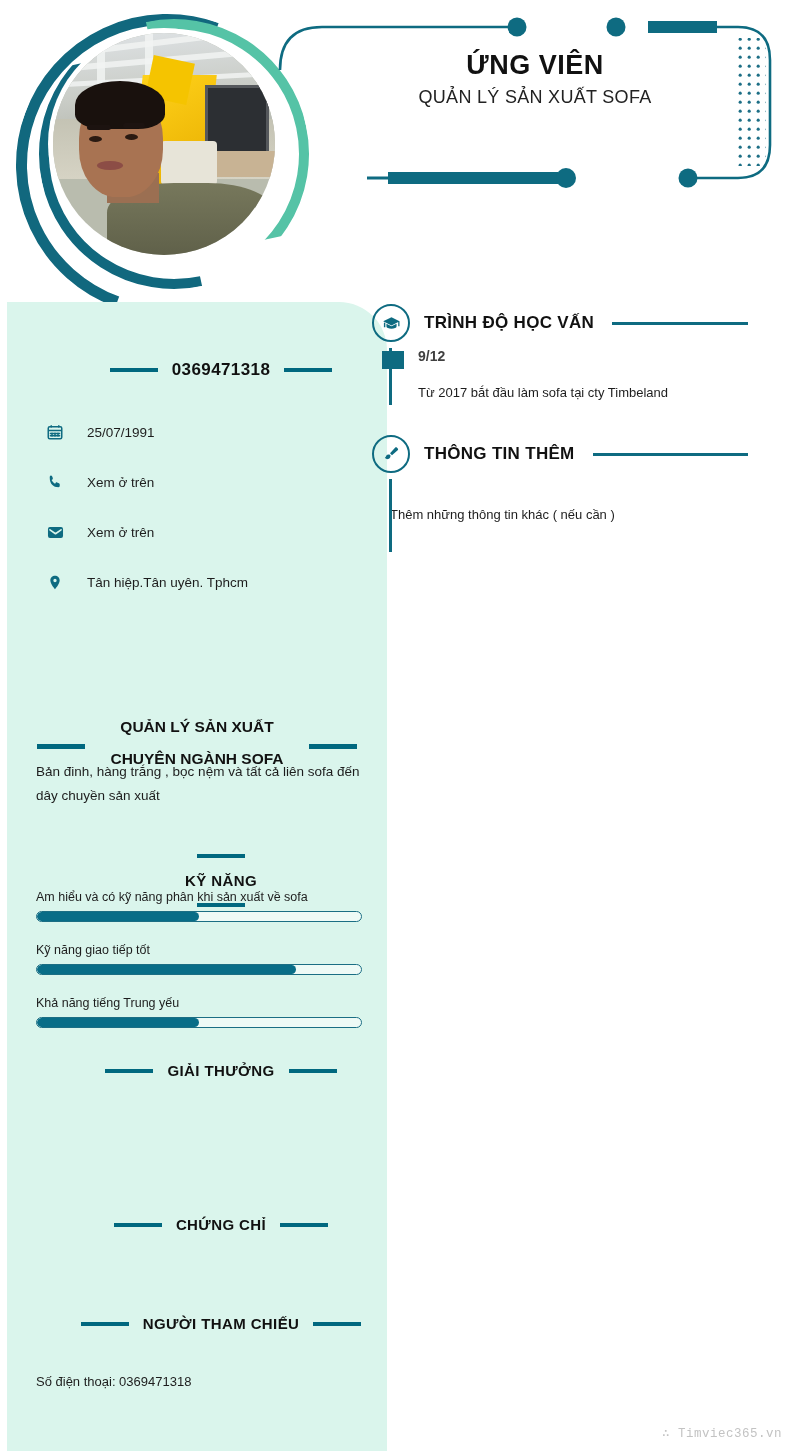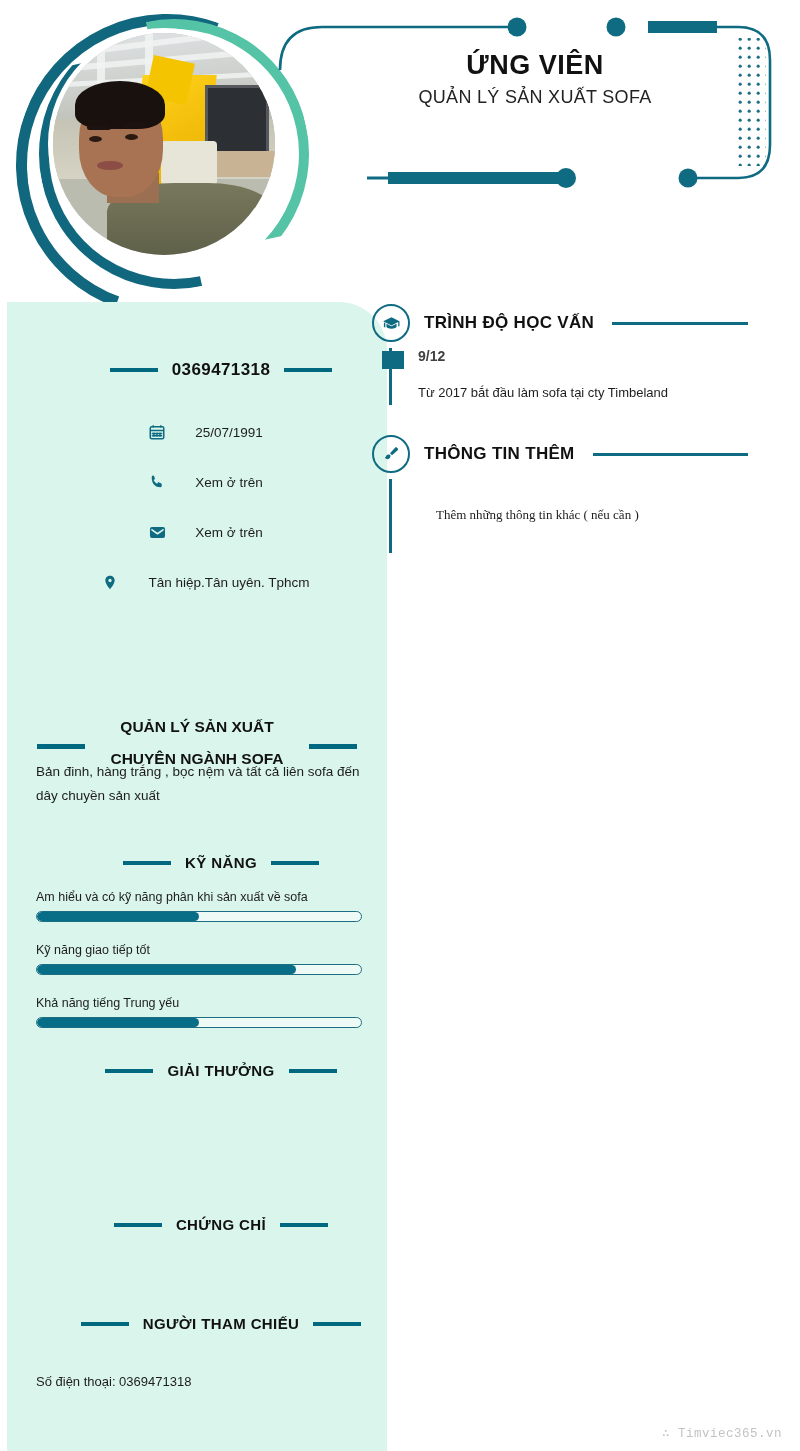--- a/index.html
+++ b/index.html
@@ -90,33 +90,33 @@
     display:flex;align-items:center;justify-content:center;gap:14px;
     margin:0 24px;
   }
   .sec-head .bar{height:4px;width:48px;background:#00687f;flex:0 0 auto;}
   .sec-head .txt{font-size:15px;font-weight:bold;letter-spacing:.4px;color:#111;text-align:center;white-space:nowrap;}
 
   .phone-head{position:absolute;left:0;top:58px;width:380px;}
   .phone-head .txt{font-size:17px;}
 
   .contact-list{position:absolute;left:38px;top:105px;width:320px;}
-  .contact-row{display:flex;align-items:center;gap:28px;height:50px;justify-content:center;}
+  .contact-row{display:flex;align-items:center;gap:22px;height:50px;}
   .contact-row .ic{width:20px;height:20px;flex:0 0 auto;display:flex;align-items:center;justify-content:center;}
   .contact-row .tx{font-size:13.5px;color:#1d1d1d;}
 
   .obj-head{position:absolute;left:0;top:392px;width:380px;}
   .obj-head-inner{position:relative;margin-top:24px;}
   .obj-title-1{font-size:15.5px;font-weight:bold;text-align:center;color:#111;}
   .obj-title-2{font-size:15.5px;font-weight:bold;text-align:center;color:#111;margin-top:14px;}
   .obj-bar-l{position:absolute;left:30px;top:26px;width:48px;height:5px;background:#00687f;}
   .obj-bar-r{position:absolute;right:30px;top:26px;width:48px;height:5px;background:#00687f;}
   .obj-text{position:absolute;left:29px;top:458px;width:326px;font-size:13.5px;line-height:1.75;color:#1d1d1d;}
 
-  .skill-head{position:absolute;left:0;top:552px;width:380px;}
+  .skill-head{position:absolute;left:0;top:552px;width:380px;flex-direction:column;}
   .skills{position:absolute;left:29px;top:588px;width:326px;}
   .skill{margin-bottom:21px;}
   .skill-label{font-size:12.5px;color:#1d1d1d;margin-bottom:7px;}
   .skill-track{height:9px;border-radius:6px;border:1px solid #1b6e84;background:#eefaf6;overflow:hidden;}
   .skill-fill{height:100%;background:#086d87;border-radius:6px;}
 
   .award-head{position:absolute;left:0;top:760px;width:380px;}
   .cert-head{position:absolute;left:0;top:914px;width:380px;}
   .ref-head{position:absolute;left:0;top:1013px;width:380px;}
   .ref-text{position:absolute;left:29px;top:1072px;width:326px;font-size:13px;color:#1d1d1d;}
@@ -131,21 +131,21 @@
   }
   .rsec-title{font-size:17px;font-weight:bold;letter-spacing:.3px;color:#111;white-space:nowrap;}
   .rsec-rule{flex:1 1 auto;height:3px;background:#0e6b81;min-width:30px;margin-left:4px;margin-right:36px;}
   .rsec-body{position:relative;padding-left:18px;margin-top:4px;}
   .rsec-line{position:absolute;left:17px;top:0;width:3px;height:100%;background:#0e6b81;}
   .edu-item{position:relative;padding-left:28px;}
   .edu-marker{position:absolute;left:-8px;top:3px;width:22px;height:18px;background:#0e6b81;}
   .edu-title{font-size:14px;font-weight:bold;color:#404040;}
   .edu-details{margin-top:16px;padding-left:28px;}
   .edu-details div{font-size:13px;color:#1d1d1d;line-height:1.95;}
-  .extra-body{padding-left:46px;padding-top:28px;padding-bottom:30px;font-family:Liberation Serif, serif;}
+  .extra-body{padding-top:28px;padding-bottom:30px;}
   .extra-body div{font-size:13px;color:#1d1d1d;}
 
   
   .footer{
     position:absolute;right:18px;bottom:10px;
     font-family:"Liberation Mono","DejaVu Sans Mono",monospace;
     font-size:12.5px;color:#c3c3c3;letter-spacing:.5px;
   }
 </style>
 </head>

